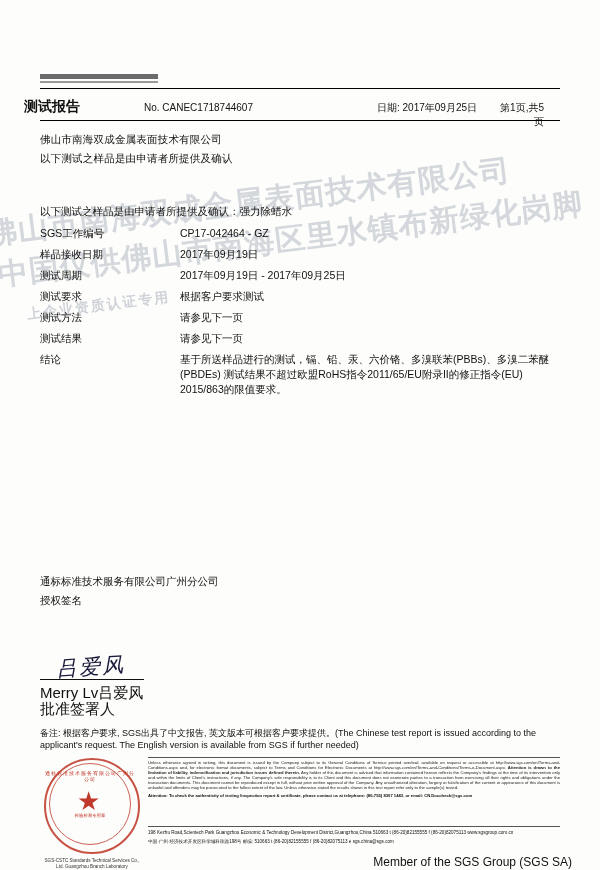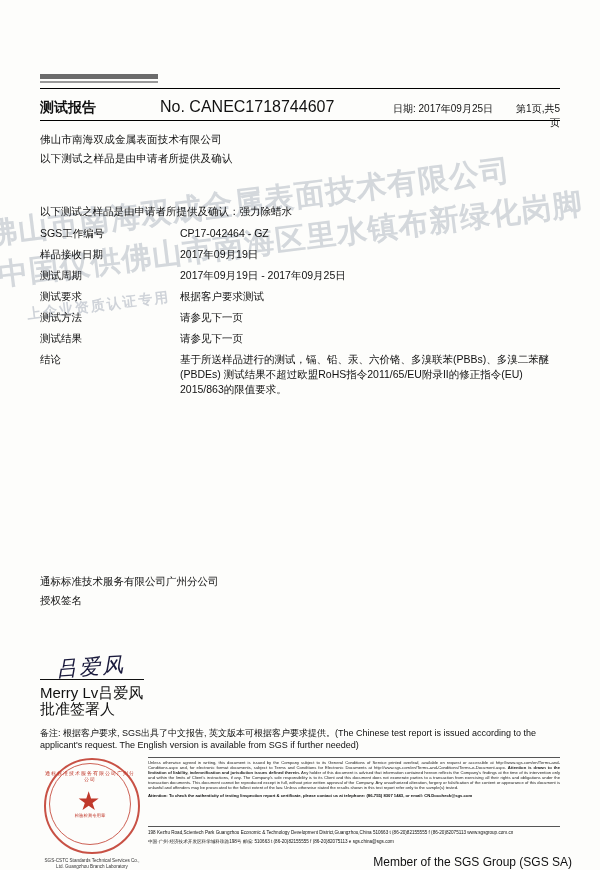--- a/index.html
+++ b/index.html
@@ -60,34 +60,34 @@
     left: 40px;
     top: 88px;
     width: 520px;
     height: 1px;
     background: #000;
   }
 
   
   .title-row {
     position: absolute;
-    left: 40px;
+    left: 24px;
     top: 98px;
     width: 520px;
     display: flex;
     align-items: baseline;
   }
   .doc-title {
     font-size: 14px;
     font-weight: bold;
     color: #111;
     width: 120px;
   }
   .doc-no {
-    font-size: 16px;
+    font-size: 10px;
     color: #111;
     width: 233px;
   }
   .doc-date {
     font-size: 10px;
     color: #111;
     width: 120px;
     text-align: left;
   }
   .doc-page {

